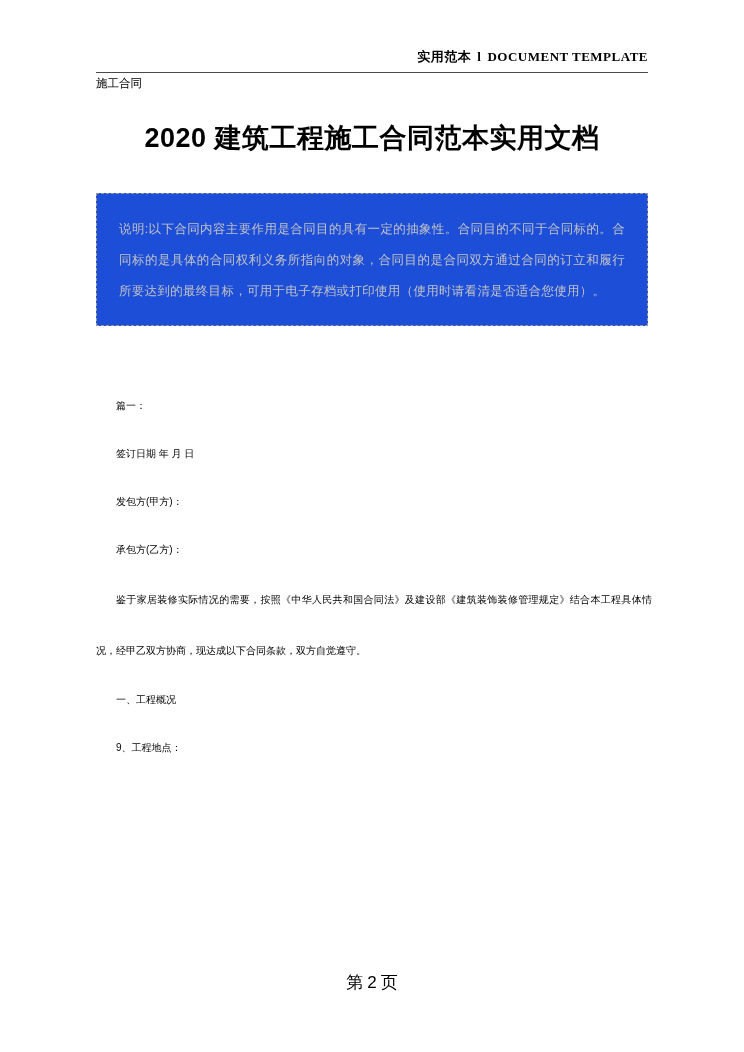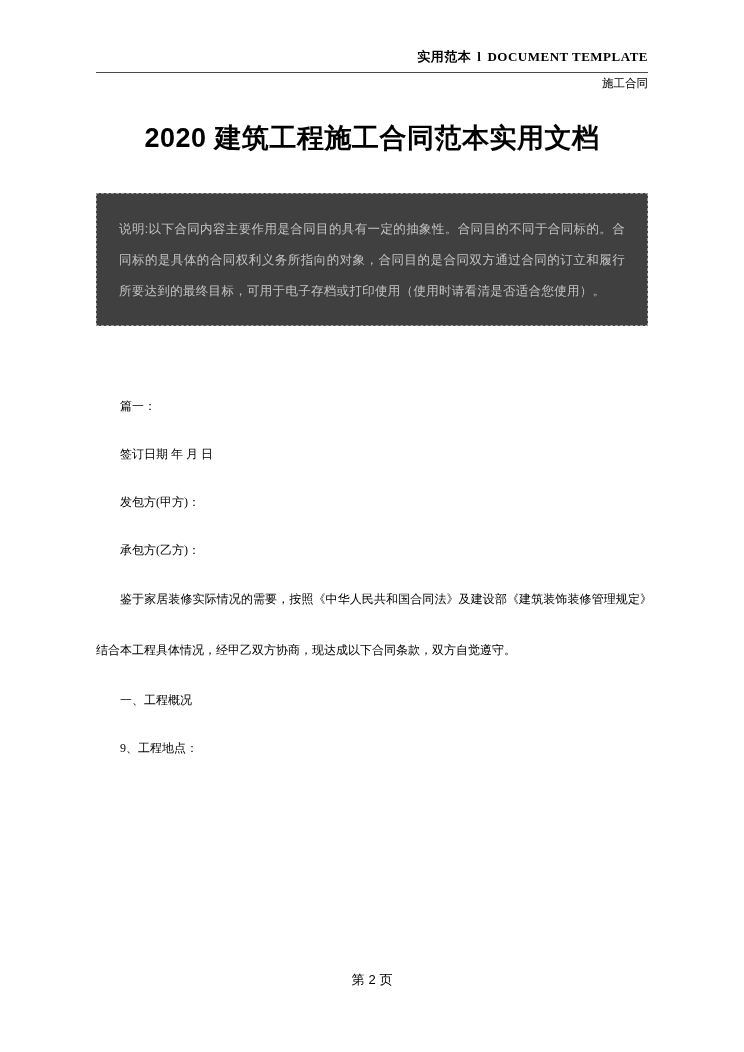--- a/index.html
+++ b/index.html
@@ -49,21 +49,20 @@
     top: 72px;
     width: 552px;
     height: 0;
     border-top: 1px solid #4a4a4a;
   }
   .header-line2 {
     position: absolute;
     left: 96px;
     top: 76px;
     width: 552px;
-    text-align: right;
     font-family: Liberation Sans, sans-serif;
     font-size: 11.5px;
     color: #000;
   }
 
   
   .doc-title {
     position: absolute;
     left: 60px;
     top: 120px;
@@ -79,39 +78,39 @@
 
   
   .note-box {
     position: absolute;
     left: 96px;
     top: 193px;
     width: 552px;
     box-sizing: border-box;
     border: 1px dashed #9a9a9a;
     padding: 20px 22px 18px 22px;
-    background: #404040;
+    background: #1d4ed8;
   }
   .note-text {
     font-family: "Liberation Sans", sans-serif;
     font-size: 12.5px;
     line-height: 31px;
     color: #c3c3c3;
     letter-spacing: 0.3px;
     text-align: justify;
   }
 
   
   .body {
     position: absolute;
     left: 96px;
     top: 382px;
     width: 556px;
-    font-family: Liberation Serif, serif;
-    font-size: 12px;
+    font-family: Liberation Sans, sans-serif;
+    font-size: 10px;
     color: #000;
   }
   .p {
     line-height: 48px;
     text-align: justify;
   }
   .p.indent {
     text-indent: 2em;
   }
   .p.para {
@@ -119,21 +118,21 @@
   }
 
   
   .footer {
     position: absolute;
     left: 0;
     top: 971px;
     width: 744px;
     text-align: center;
     font-family: "Liberation Sans", sans-serif;
-    font-size: 13px;
+    font-size: 17px;
     color: #000;
   }
   .footer .num {
     padding: 0 4px;
   }
 </style>
 </head>
 <body>
 
 <div class="page">

